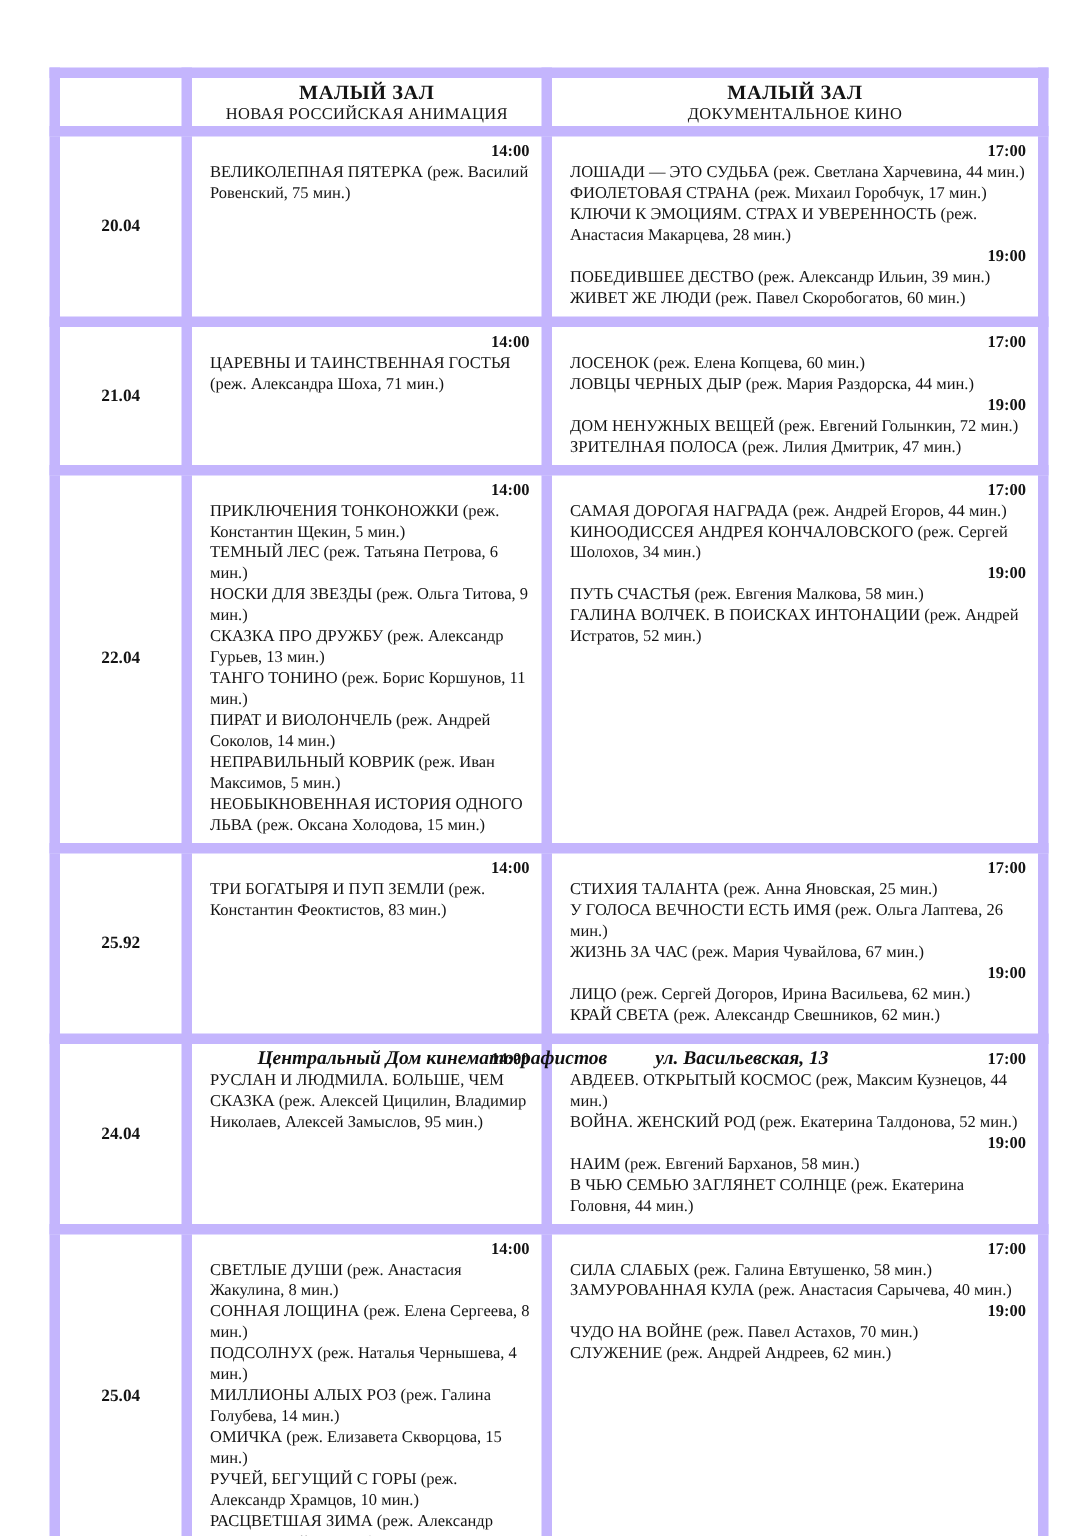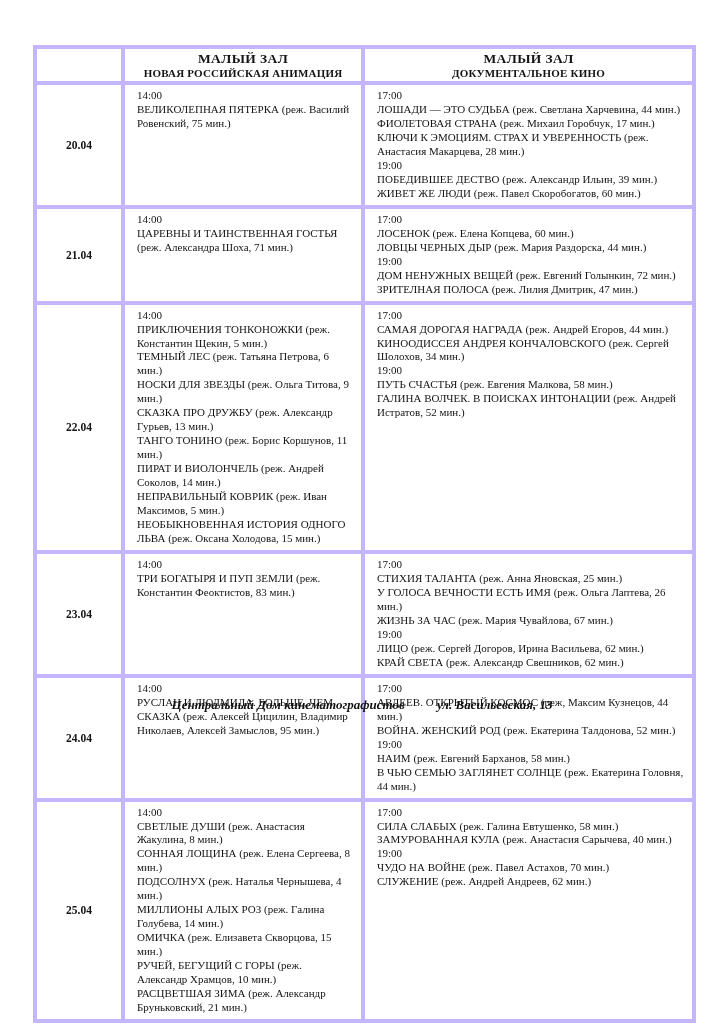--- a/index.html
+++ b/index.html
@@ -8,37 +8,37 @@
     font-family:"Liberation Serif", serif;
     color:#141414;
     -webkit-font-smoothing:antialiased;
   }
   .page { position:relative; width:724px; height:1024px; background:#fff; overflow:hidden; }
 
   table.schedule {
     position:absolute; left:33px; top:45px; width:659px;
     border-collapse:collapse; table-layout:fixed;
   }
-  .schedule th, .schedule td { border:4px solid #c4b5fd; }
+  .schedule th, .schedule td { border:7px solid #c4b5fd; }
 
   thead tr { height:33px; }
   thead th { text-align:center; vertical-align:middle; padding:2px 4px; }
   .hall-title { font-size:13.5px; font-weight:bold; letter-spacing:0.4px; }
-  .hall-sub   { font-size:11px;  font-weight:bold; letter-spacing:0.2px; }
+  .hall-sub   { font-size:11px;  font-weight:normal; letter-spacing:0.2px; }
 
   .date-cell {
     text-align:center; vertical-align:middle;
     font-weight:bold; font-size:11.5px;
   }
   .program-cell {
     vertical-align:top;
     padding:4px 8px 4px 12px;
     font-size:11px; line-height:1.27;
   }
-  .time { font-weight:normal; }
+  .time { font-weight:bold;text-align:right; }
   .film-title { font-weight:normal; }
   .film-info { font-weight:normal; }
 
   tbody tr:nth-child(1) { height:104px; }
   tbody tr:nth-child(2) { height:88px; }
   tbody tr:nth-child(3) { height:135px; }
   tbody tr:nth-child(4) { height:85px; }
   tbody tr:nth-child(5) { height:92px; }
   tbody tr:nth-child(6) { height:110px; }
 
@@ -122,21 +122,21 @@
           <td class="program-cell">
             <div class="time">17:00</div>
             <div class="film"><span class="film-title">САМАЯ ДОРОГАЯ НАГРАДА</span> <span class="film-info">(реж. Андрей Егоров, 44 мин.)</span></div>
             <div class="film"><span class="film-title">КИНООДИССЕЯ АНДРЕЯ КОНЧАЛОВСКОГО</span> <span class="film-info">(реж. Сергей Шолохов, 34 мин.)</span></div>
             <div class="time">19:00</div>
             <div class="film"><span class="film-title">ПУТЬ СЧАСТЬЯ</span> <span class="film-info">(реж. Евгения Малкова, 58 мин.)</span></div>
             <div class="film"><span class="film-title">ГАЛИНА ВОЛЧЕК. В ПОИСКАХ ИНТОНАЦИИ</span> <span class="film-info">(реж. Андрей Истратов, 52 мин.)</span></div>
           </td>
         </tr>
         <tr>
-          <td class="date-cell">23.04</td>
+          <td class="date-cell">25.92</td>
           <td class="program-cell">
             <div class="time">14:00</div>
             <div class="film"><span class="film-title">ТРИ БОГАТЫРЯ И ПУП ЗЕМЛИ</span> <span class="film-info">(реж. Константин Феоктистов, 83 мин.)</span></div>
           </td>
           <td class="program-cell">
             <div class="time">17:00</div>
             <div class="film"><span class="film-title">СТИХИЯ ТАЛАНТА</span> <span class="film-info">(реж. Анна Яновская, 25 мин.)</span></div>
             <div class="film"><span class="film-title">У ГОЛОСА ВЕЧНОСТИ ЕСТЬ ИМЯ</span> <span class="film-info">(реж. Ольга Лаптева, 26 мин.)</span></div>
             <div class="film"><span class="film-title">ЖИЗНЬ ЗА ЧАС</span> <span class="film-info">(реж. Мария Чувайлова, 67 мин.)</span></div>
             <div class="time">19:00</div>

